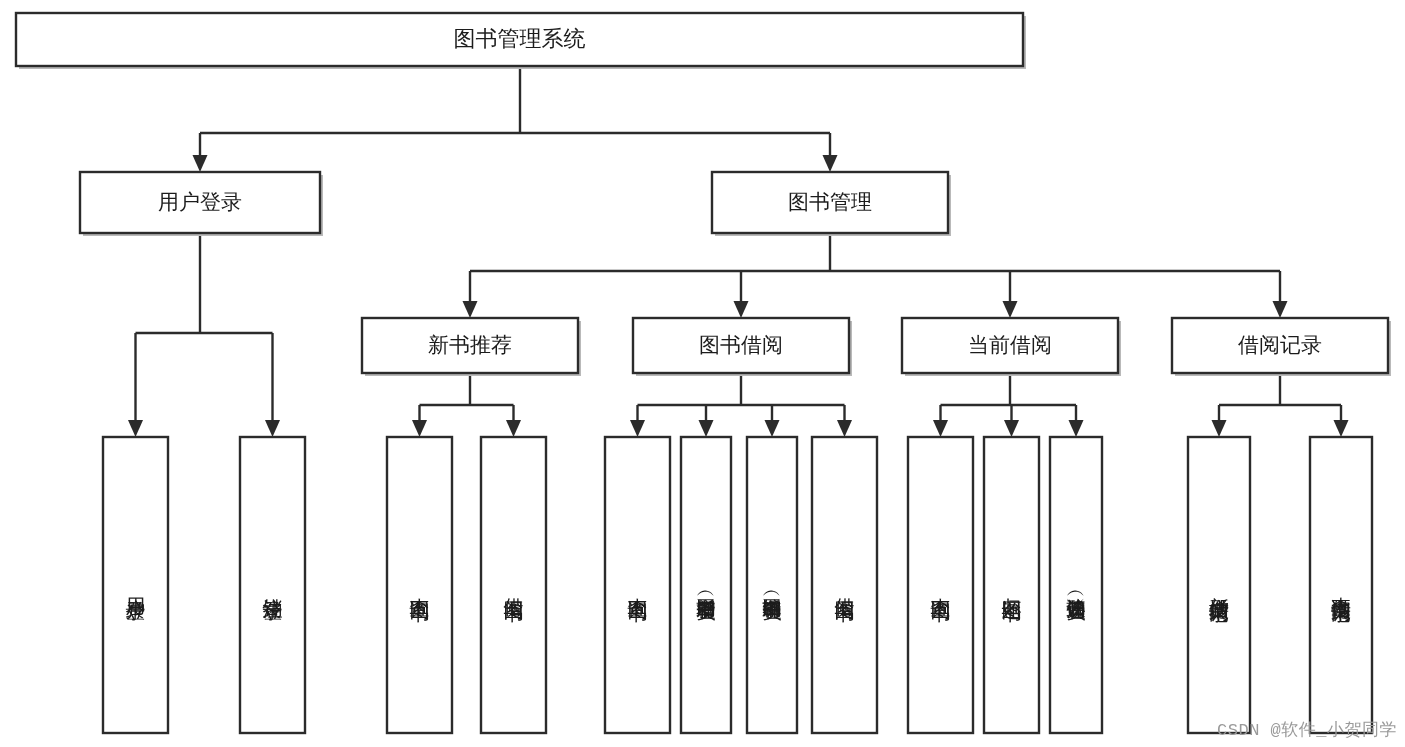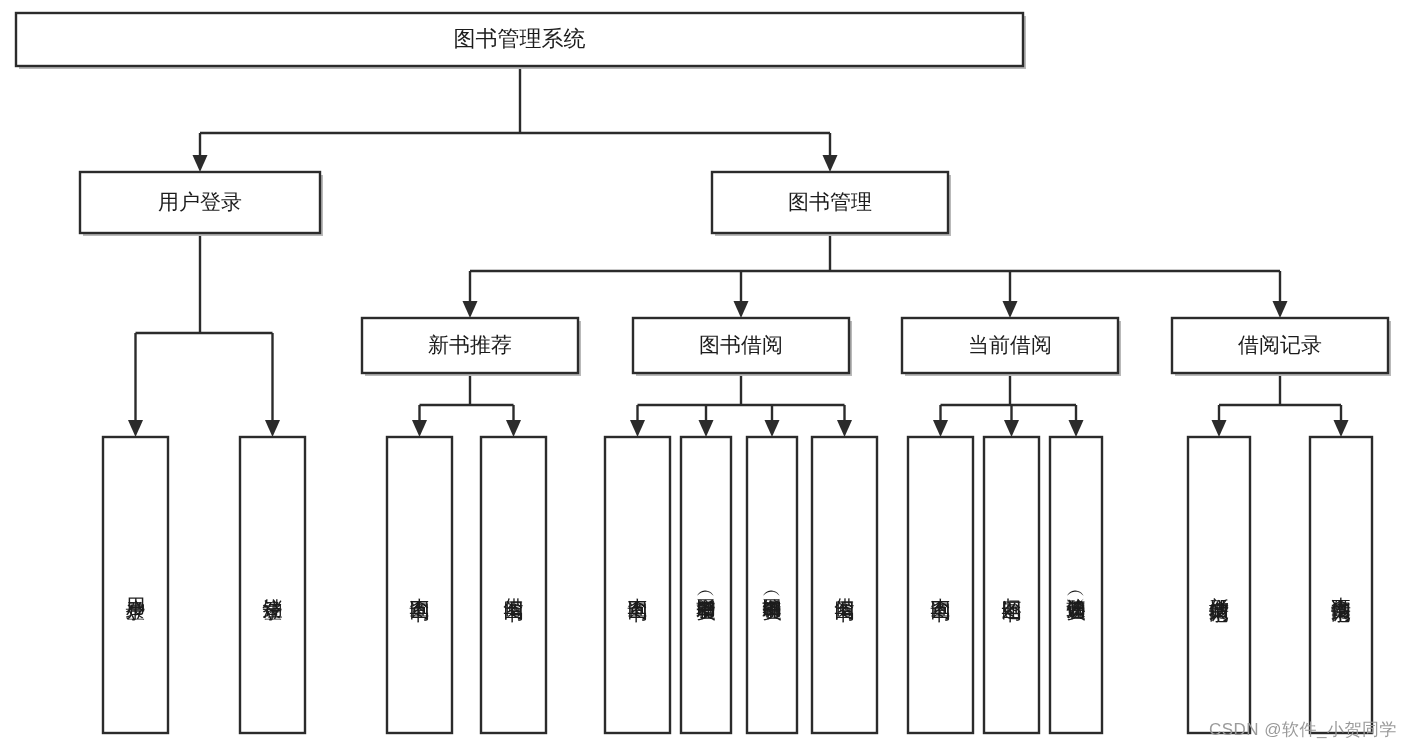--- a/index.html
+++ b/index.html
@@ -73,21 +73,21 @@
     user-select: none;
   }
   .vlabel.narrow {
     font-size: 19px;
     letter-spacing: 0.5px;
   }
   #watermark {
     position: absolute;
     right: 8px;
     bottom: 6px;
-    font-family: Liberation Sans, sans-serif;
+    font-family: Liberation Mono, monospace;
     font-size: 17px;
     color: #9a9a9a;
     letter-spacing: 0.5px;
     white-space: nowrap;
     user-select: none;
   }
 </style>
 </head>
 <body>
 

